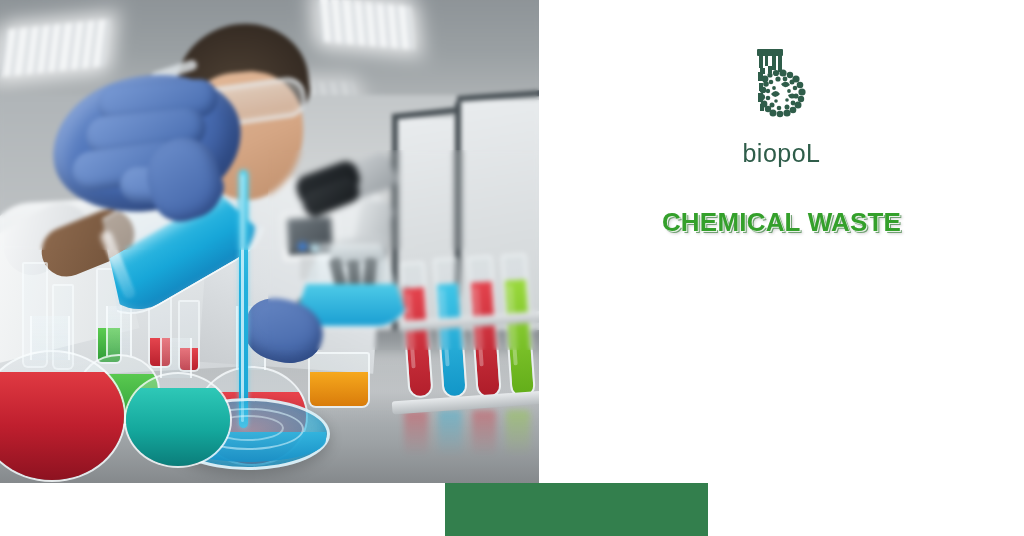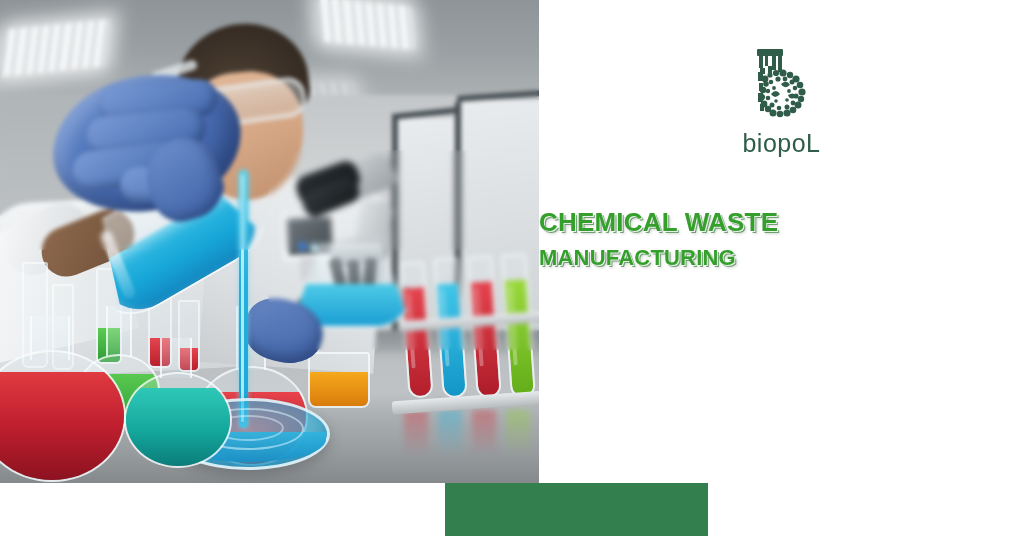--- a/index.html
+++ b/index.html
@@ -436,31 +436,31 @@
     background:#ffffff;
   }
 
   
   #logo-block {
     position:absolute; left:0; top:46px; width:485px;
     display:flex; flex-direction:column; align-items:center;
   }
   .logo-mark { width:78px; height:82px; display:block; }
   .logo-word {
-    margin-top:3px;
+    margin-top:13px;
     font-family:"Liberation Sans", sans-serif;
     font-size:25px; letter-spacing:.5px;
     color:#2f5d4a; font-weight:400;
     line-height:1;
   }
 
   
   #headline-block {
     position:absolute; left:0; top:204px; width:485px;
-    text-align:left;
+    text-align:center;
   }
   .hl-main, .hl-sub {
     font-family:"Liberation Sans", sans-serif;
     font-weight:bold;
     color:#34a02b;
     text-transform:uppercase;
     letter-spacing:.2px;
     text-shadow:
        1px 1px 0 rgba(255,255,255,.85),
        2px 2px 0 rgba(18,105,22,.55),
@@ -682,18 +682,17 @@
           <path d="M38 38 q6 -5 9 1 q-6 5 -9 -1z"></path>
           <path d="M28 48 q5 -6 9 0 q-5 6 -9 0z"></path>
           <path d="M45 49 q6 -4 8 2 q-6 4 -8 -2z"></path>
         </g>
       </svg>
       <div class="logo-word">biopoL</div>
     </div>
 
     <div id="headline-block">
       <div class="hl-main">CHEMICAL WASTE</div>
-      <div class="hl-sub">MANUFACTURING</div>
     </div>
   </div>
 
   <div id="green-bar"></div>
 </div>
 
 </body></html>

